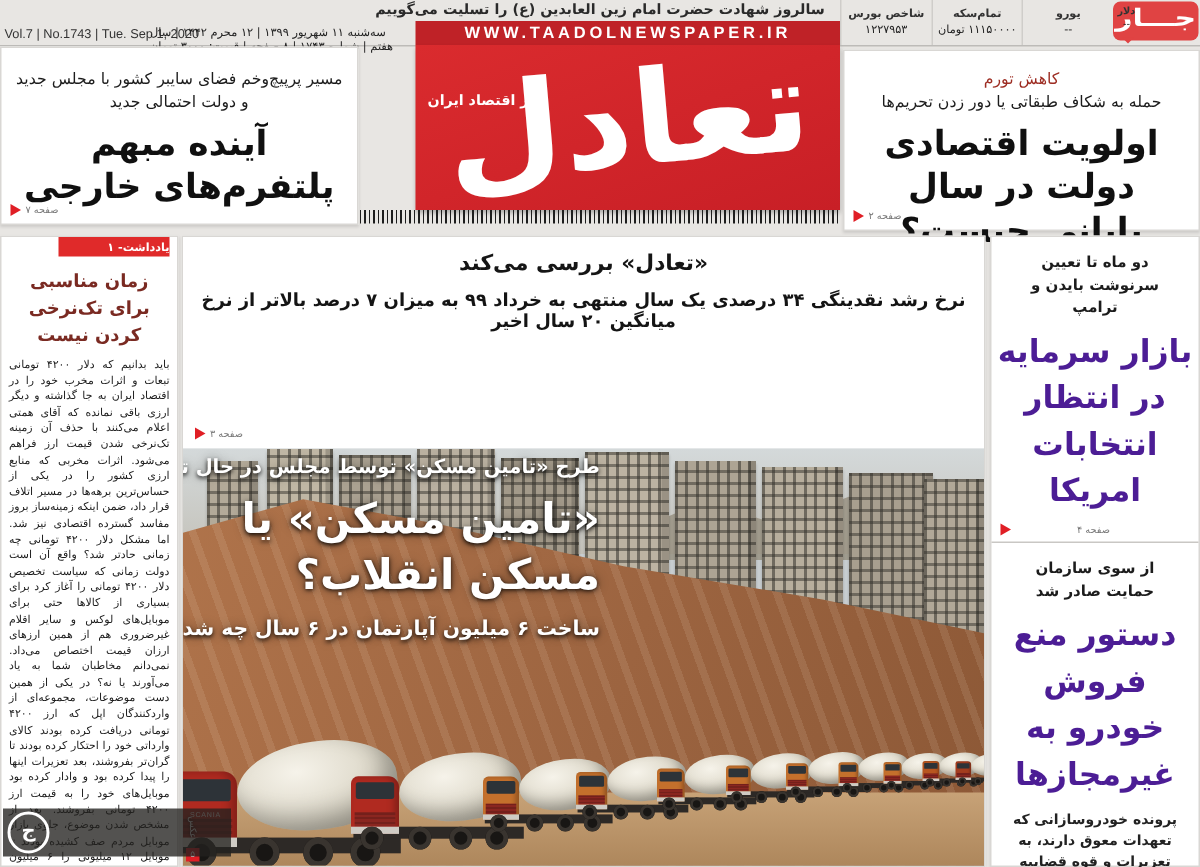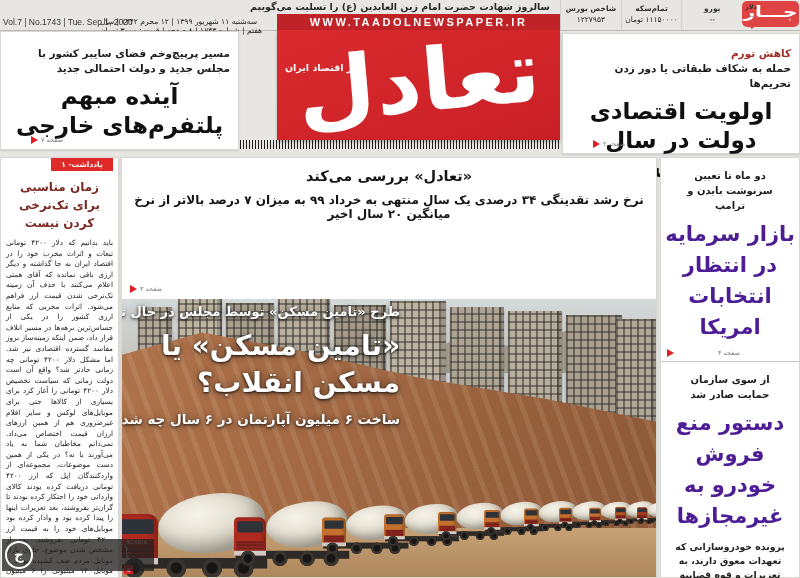--- a/index.html
+++ b/index.html
@@ -35,31 +35,31 @@
   .mast-tagline{position:absolute;left:8px;top:32px;color:#fff;font-size:9.5px;font-weight:bold;}
   .barcode{left:240px;top:140px;width:320px;height:9px;
            background:repeating-linear-gradient(90deg,#1e1e1e 0 1px,transparent 1px 3px);}
 
   
   .pref{display:flex;direction:ltr;align-items:center;gap:3px;}
   .tri{width:0;height:0;border-top:4px solid transparent;border-bottom:4px solid transparent;border-left:7px solid #e01e25;}
   .ptext{font-size:6.5px;color:#777;}
 
   
-  .story-kicker{font-size:10.5px;font-weight:bold;color:#1c1c1c;text-align:right;line-height:15px;padding:0 8px;}
+  .story-kicker{font-size:10.5px;font-weight:normal;color:#1c1c1c;text-align:center;line-height:15px;padding:0 8px;}
   .story-title{font-size:23px;font-weight:bold;color:#101010;text-align:center;line-height:29px;margin-top:6px;padding:0 6px;}
   .tl-card{left:0;top:31px;width:239px;height:119px;padding-top:14px;}
   .tr-card{left:562px;top:33px;width:238px;height:121px;padding-top:12px;}
   .kicker-red{color:#9d2d23;}
-  .card-ref{position:absolute;left:6px;bottom:5px;margin-left:24px;}
+  .card-ref{position:absolute;left:6px;bottom:5px;}
 
   
   .sidebar{left:0;top:157px;width:119px;height:421px;overflow:hidden;}
-  .side-tab{position:absolute;top:0;right:5px;width:62px;height:13px;background:#e02a2a;color:#fff;
-            font-size:7.5px;font-weight:bold;text-align:center;line-height:13px;}
+  .side-tab{position:absolute;top:0;right:5px;width:74px;height:13px;background:#e02a2a;color:#fff;
+            font-size:7.5px;font-weight:bold;text-align:right;line-height:13px;}
   .side-title{margin:20px 4px 6px;font-size:12px;line-height:18px;font-weight:bold;color:#7a2a22;text-align:center;}
   .side-body{padding:0 5px;font-size:7.3px;line-height:10.6px;text-align:justify;color:#1b1b1b;}
   .author-box{float:right;width:52px;margin:2px 0 3px 5px;}
   .author-photo{width:52px;height:60px;background:linear-gradient(#cfcfcf,#bdbdbd);position:relative;overflow:hidden;filter:grayscale(1);}
   .author-photo .head{position:absolute;left:13px;top:8px;width:26px;height:30px;background:#a89f98;border-radius:45% 45% 48% 48%;}
   .author-photo .hair{position:absolute;left:11px;top:4px;width:30px;height:14px;background:#4c4742;border-radius:50% 50% 30% 30%;}
   .author-photo .body{position:absolute;left:2px;top:36px;width:48px;height:26px;background:#6e6862;border-radius:40% 40% 0 0;}
   .author-name{font-size:7.5px;font-weight:bold;text-align:center;margin-top:2px;}
 
   

